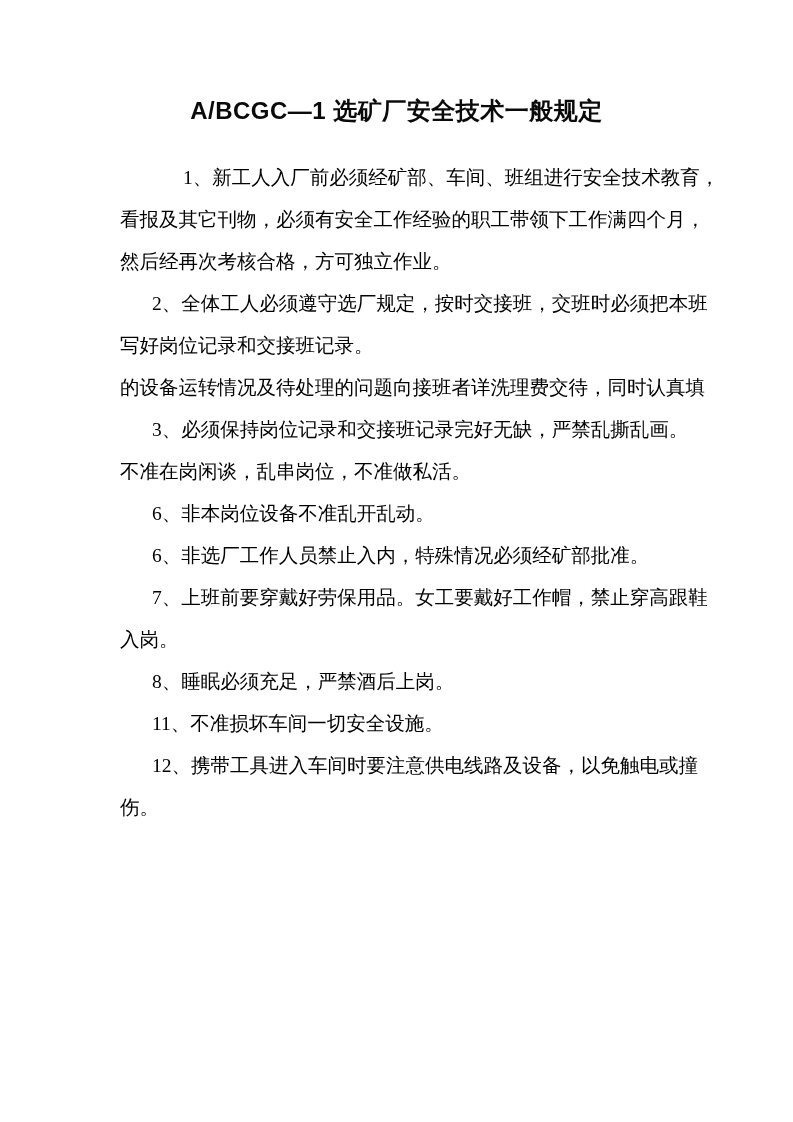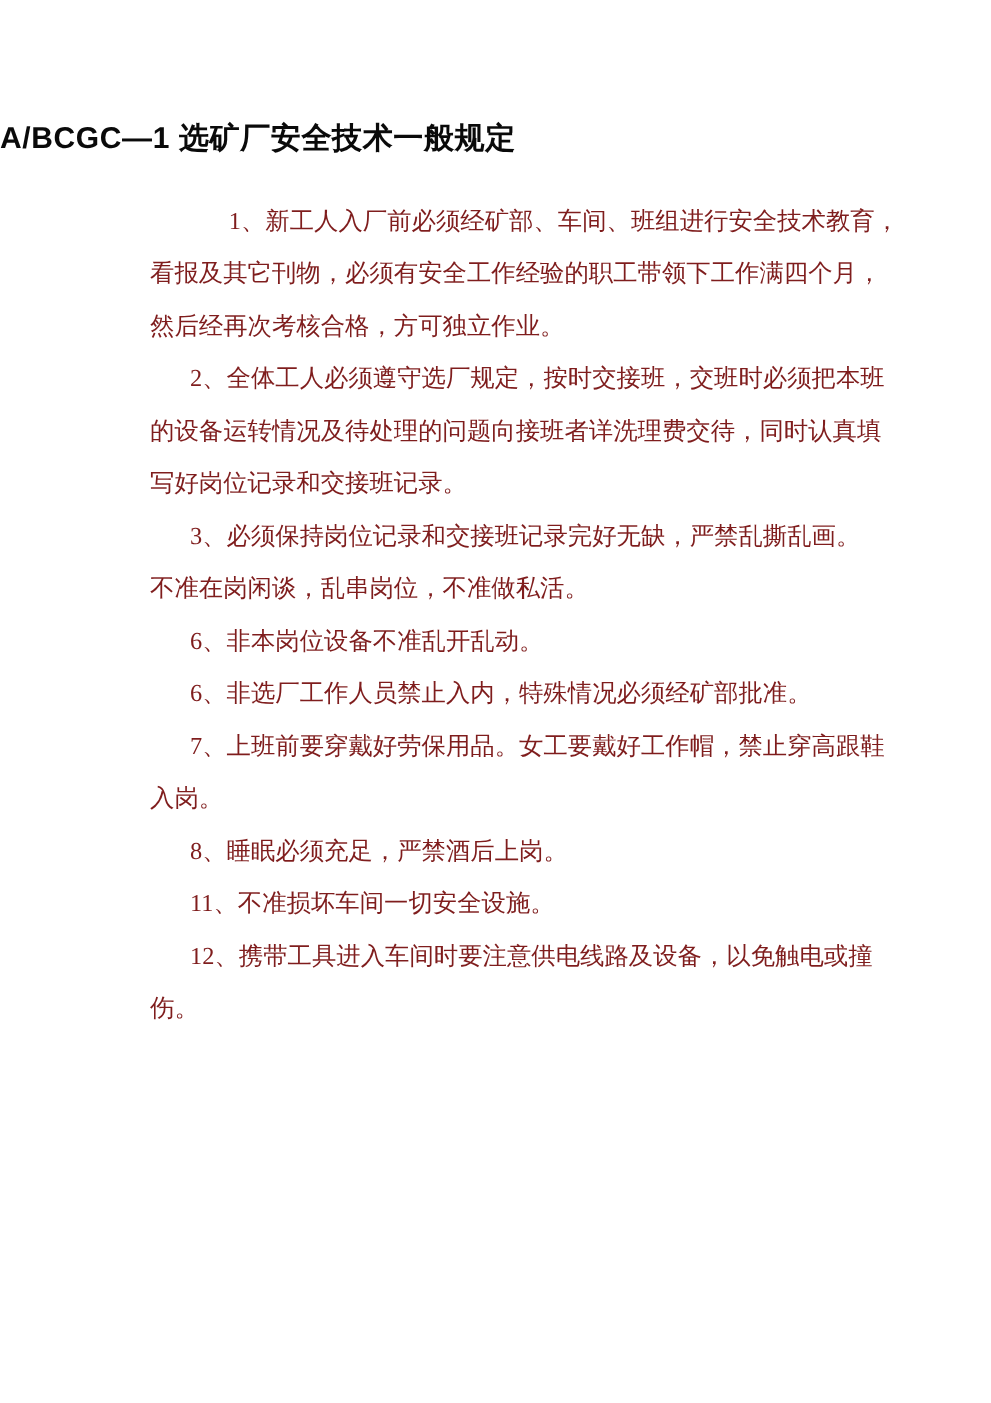--- a/index.html
+++ b/index.html
@@ -12,21 +12,21 @@
     background: #ffffff;
     overflow: hidden;
     font-family: "Liberation Serif", "DejaVu Serif", serif;
     color: #111111;
   }
   .doc-title {
     position: absolute;
     top: 94px;
     left: 0;
     right: 0;
-    text-align: left;
+    text-align: center;
     font-family: "Liberation Sans", "DejaVu Sans", sans-serif;
     font-weight: bold;
     font-size: 24px;
     line-height: 34px;
     letter-spacing: 0.5px;
     color: #0a0a0a;
     white-space: nowrap;
   }
   .doc-body {
     position: absolute;
@@ -34,41 +34,41 @@
     left: 120px;
     width: 592px;
   }
   .paragraph { margin: 0; }
   .text-line {
     font-size: 19.5px;
     line-height: 42px;
     height: 42px;
     white-space: nowrap;
     letter-spacing: 0px;
-    color: #7f1d1d;
+    color: #000000;
   }
   
   .paragraph .text-line.first { padding-left: 32px; }
   .paragraph.indent-deep .text-line.first { padding-left: 63px; }
 </style>
 </head>
 <body>
 
 <div class="page">
   <h1 class="doc-title">A/BCGC—1 选矿厂安全技术一般规定</h1>
   <div class="doc-body">
       <div class="paragraph indent-deep">
         <div class="text-line first">1、新工人入厂前必须经矿部、车间、班组进行安全技术教育，</div>
         <div class="text-line">看报及其它刊物，必须有安全工作经验的职工带领下工作满四个月，</div>
         <div class="text-line">然后经再次考核合格，方可独立作业。</div>
       </div>
       <div class="paragraph">
         <div class="text-line first">2、全体工人必须遵守选厂规定，按时交接班，交班时必须把本班</div>
+        <div class="text-line">写好岗位记录和交接班记录。</div>
         <div class="text-line">的设备运转情况及待处理的问题向接班者详洗理费交待，同时认真填</div>
-        <div class="text-line">写好岗位记录和交接班记录。</div>
       </div>
       <div class="paragraph">
         <div class="text-line first">3、必须保持岗位记录和交接班记录完好无缺，严禁乱撕乱画。</div>
       </div>
       <div class="paragraph">
         <div class="text-line">不准在岗闲谈，乱串岗位，不准做私活。</div>
       </div>
       <div class="paragraph">
         <div class="text-line first">6、非本岗位设备不准乱开乱动。</div>
       </div>

